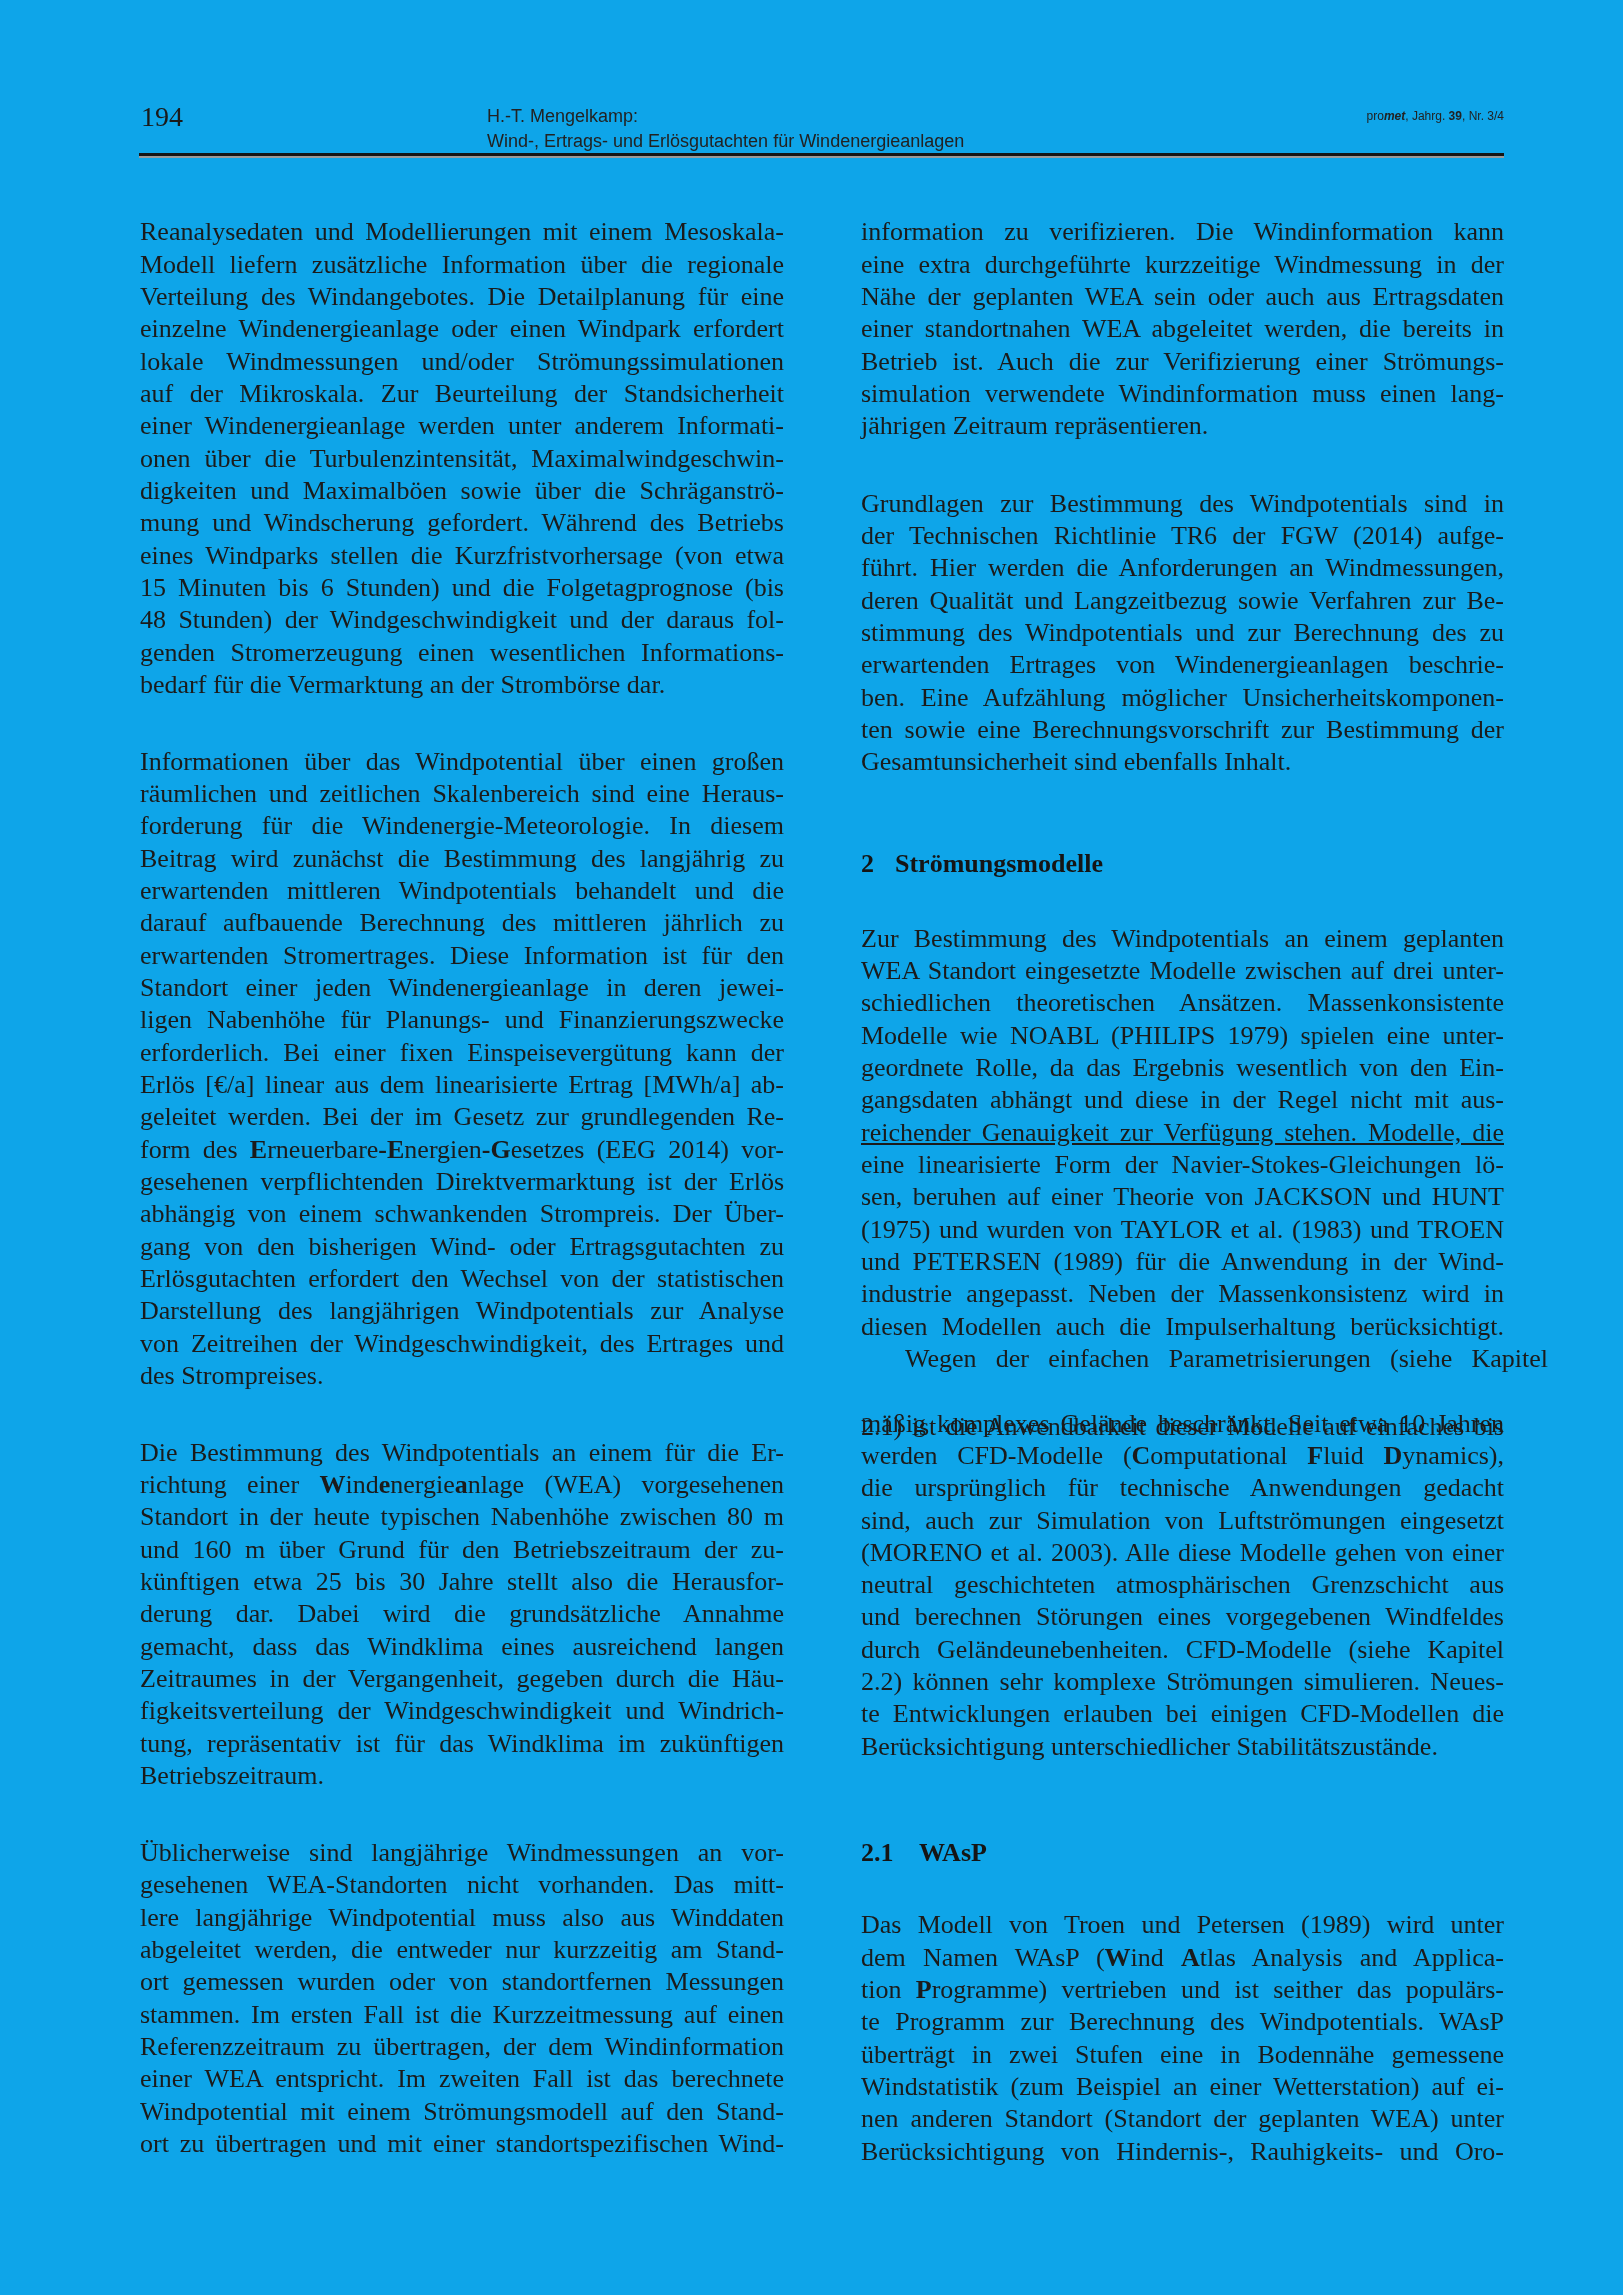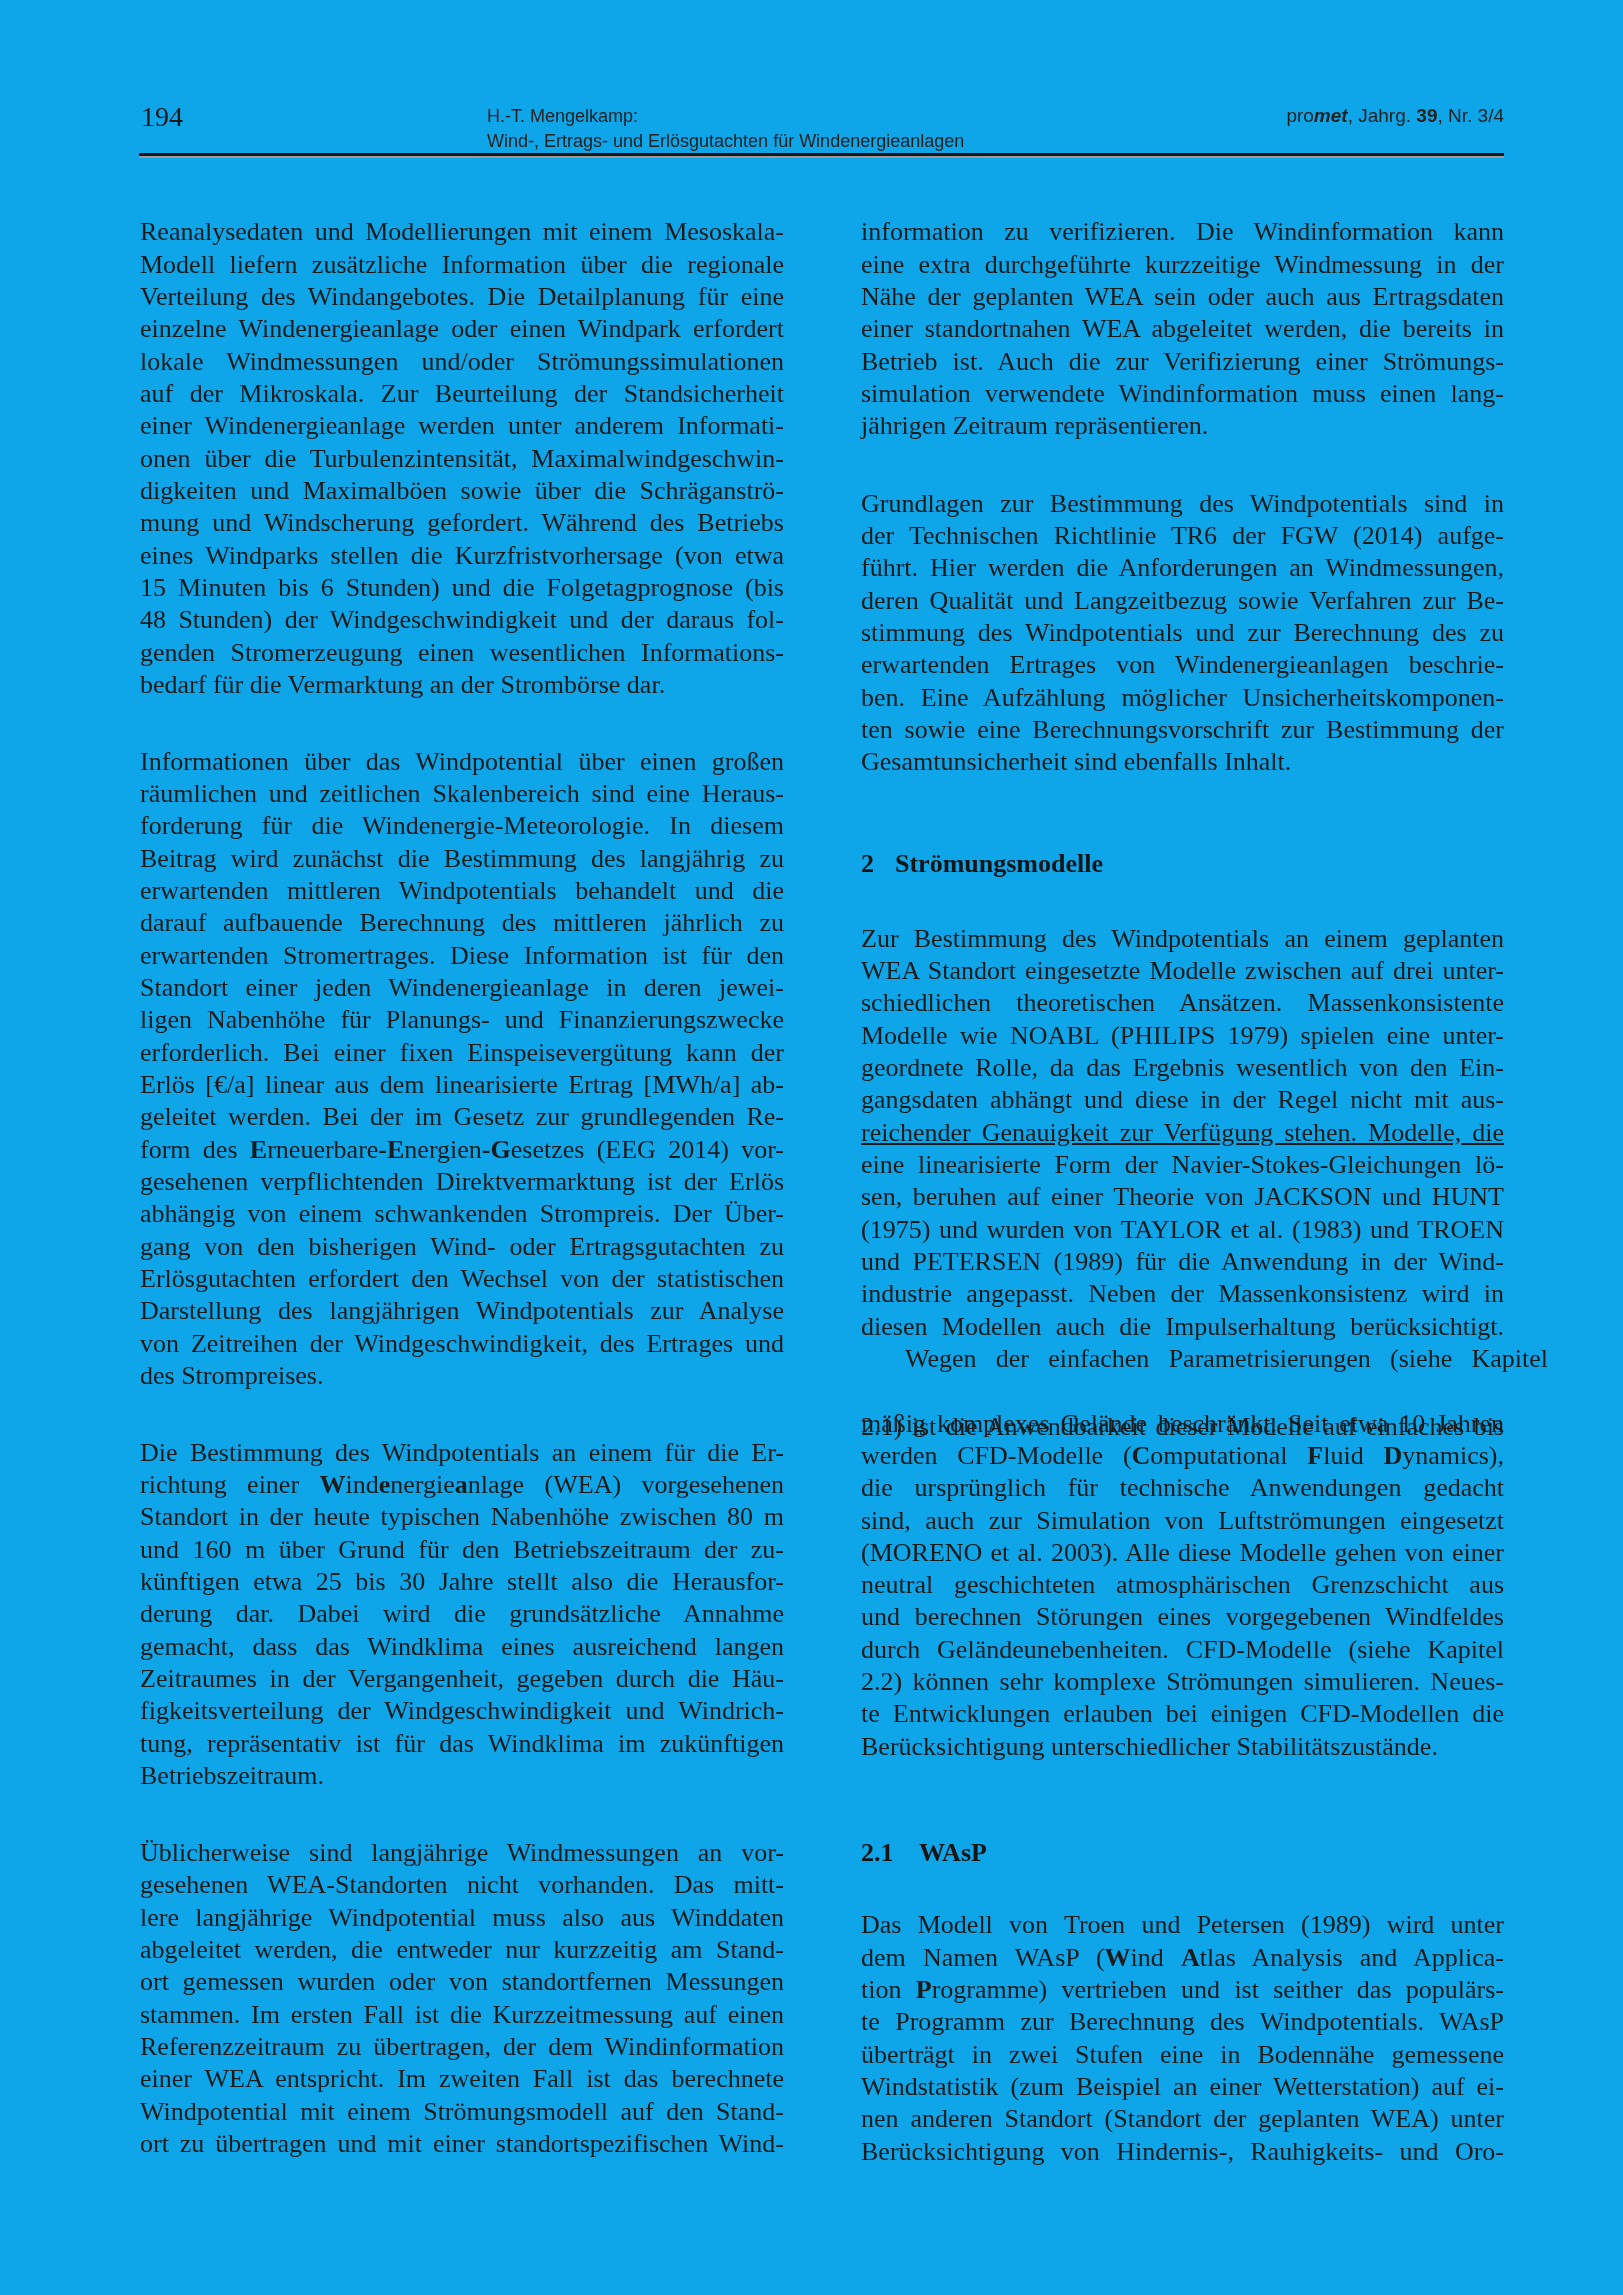--- a/index.html
+++ b/index.html
@@ -4,21 +4,21 @@
 <style>
   html, body { margin: 0; padding: 0; background: #ffffff; }
   body { width: 1624px; height: 2295px; position: relative; overflow: hidden; color: #1b1b1b; }
   .page { position: absolute; left: 0; top: 0; width: 1624px; height: 2295px; background: #0ea5e9; }
 
   
   .page-number { position: absolute; left: 141px; top: 103px; font-family: "Liberation Serif", "DejaVu Serif", serif; font-size: 28px; line-height: 28px; color: #1a1a1a; }
   .running-head { position: absolute; left: 487px; width: 674px; text-align: left; font-family: "Liberation Sans", "DejaVu Sans", sans-serif; font-size: 18px; line-height: 18px; color: #222; white-space: nowrap; }
   .running-head.author { top: 107px; }
   .running-head.title { top: 132px; }
-  .journal { position: absolute; right: 120px; top: 107px; font-family: "Liberation Sans", "DejaVu Sans", sans-serif; font-size: 19px; line-height: 18px; color: #222; white-space: nowrap; }
+  .journal { position: absolute; right: 120px; top: 107px; font-family: "Liberation Sans", "DejaVu Sans", sans-serif; font-size: 12px; line-height: 18px; color: #222; white-space: nowrap; }
   .journal .emph { font-weight: bold; font-style: italic; }
   .journal .vol { font-weight: bold; }
   .header-rule { position: absolute; left: 139px; top: 153px; width: 1365px; height: 3.2px; background: #151515; }
   .header-rule-shadow { position: absolute; left: 139px; top: 156px; width: 1365px; height: 1.6px; background: #9a9a9a; }
 
   
   .column { position: absolute; top: 0; height: 2295px; }
   .column.left { left: 140px; width: 644px; }
   .column.right { left: 861px; width: 643px; }
   .line {

